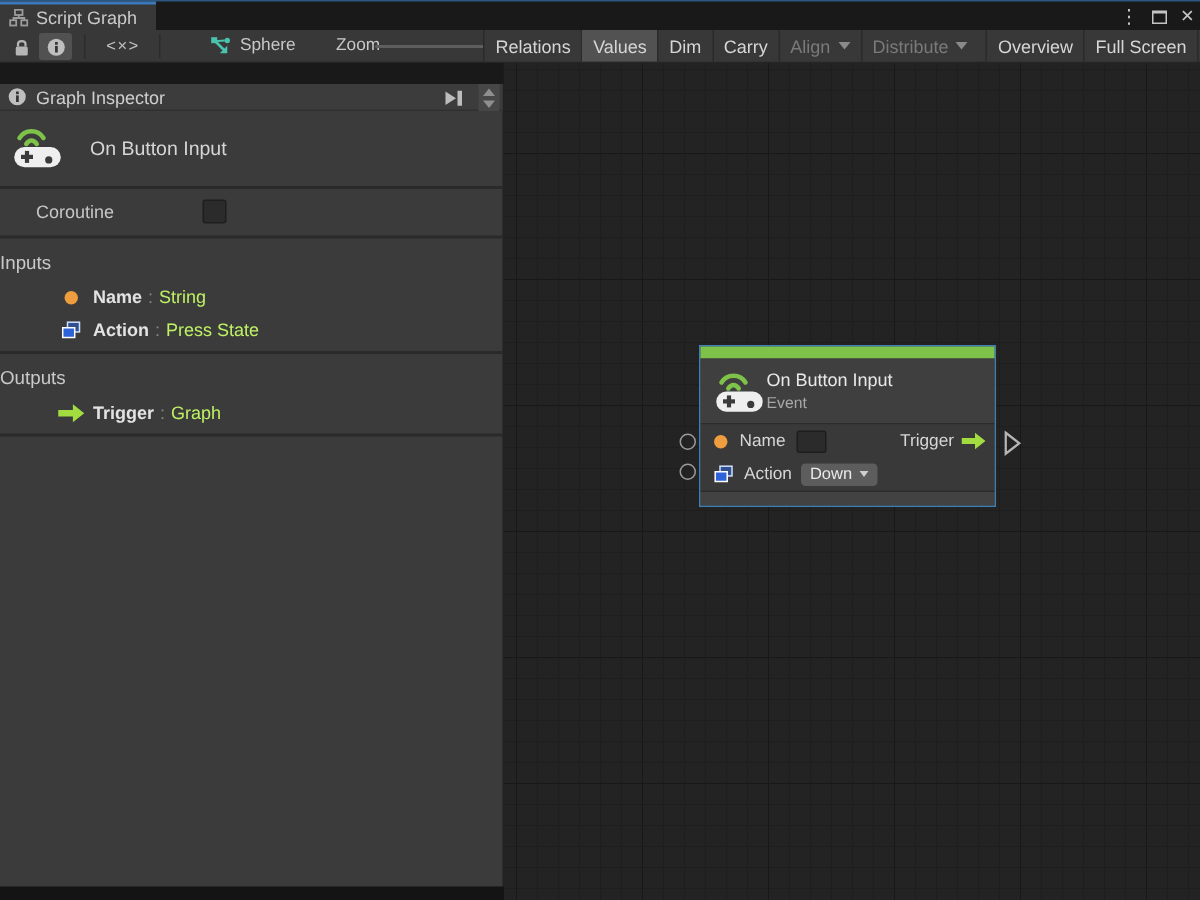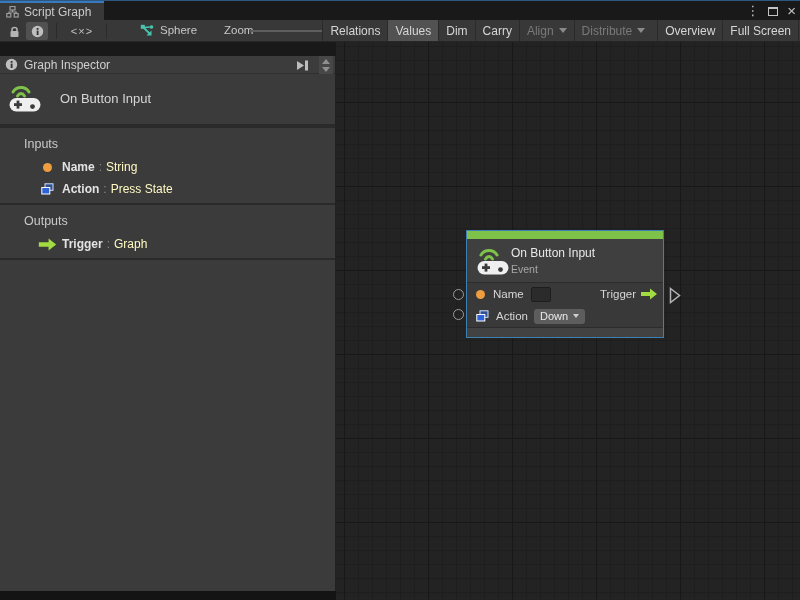--- a/index.html
+++ b/index.html
@@ -55,27 +55,27 @@
   .spin-up { width:0; height:0; border-left:4px solid transparent; border-right:4px solid transparent; border-bottom:5px solid #8f8f8f; }
   .spin-down { width:0; height:0; border-left:4px solid transparent; border-right:4px solid transparent; border-top:5px solid #8f8f8f; }
   .insp-unit { position:relative; height:50px; }
   .insp-unit .gamepad { position:absolute; left:8px; top:7px; }
   .insp-unit-title { position:absolute; left:60px; top:17px; font-size:13px; color:#d6d6d6; }
   .insp-divider { height:2px; background:#2a2a2a; }
   .insp-coroutine { position:relative; height:31px; }
   .insp-coroutine-label { position:absolute; left:24px; top:8px; font-size:12px; color:#c6c6c6; }
   .checkbox { position:absolute; left:135px; top:7px; width:16px; height:16px; background:#2b2b2b; border:1px solid #1e1e1e; border-radius:2px; }
   .insp-section { padding:9px 0 4px 0; }
-  .insp-sec-title { font-size:12.5px; color:#c9c9c9; padding-left:24px; height:18px; }
+  .insp-sec-title { font-size:12.5px; color:#c9c9c9; height:18px; }
   .insp-row { display:flex; align-items:center; height:20px; padding-left:36px; margin-top:2px; }
   .insp-row .pin-box { width:22px; display:flex; align-items:center; justify-content:center; }
   .pin-dot { width:9px; height:9px; border-radius:50%; background:#ee9d3f; }
   .insp-name { font-size:12px; font-weight:bold; color:#e3e3e3; margin-left:4px; }
   .insp-sep { font-size:12px; color:#8a8a8a; margin:0 4px; }
-  .insp-type { font-size:12px; color:#fef9c3; }
+  .insp-type { font-size:12px; color:#bef264; }
 
   
   .node { position:absolute; left:130px; top:188px; width:198px; background:#3c3c3c; border:1px solid #3d80b4; }
   .node-colorbar { height:8px; background:#7fc24a; }
   .node-header { position:relative; height:43px; background:#3f3f3f; }
   .node-header .gamepad { position:absolute; left:9px; top:7px; }
   .node-title { position:absolute; left:44px; top:7px; font-size:12px; color:#e8e8e8; white-space:nowrap; }
   .node-subtitle { position:absolute; left:44px; top:24px; font-size:10.5px; color:#a8a8a8; }
   .node-div { height:1px; background:#2c2c2c; }
   .node-body { background:#393939; }
@@ -262,20 +262,24 @@
 
     <div class="insp-unit">
       <svg class="gamepad" width="34" height="34" viewBox="0 0 34 30">
           <use href="#gamepad"></use>
         </svg>
       <span class="insp-unit-title">On Button Input</span>
     </div>
 
     <div class="insp-divider"></div>
 
+    <div class="insp-coroutine">
+      <span class="insp-coroutine-label">Coroutine</span>
+      <span class="checkbox"></span>
+    </div>
 
     <div class="insp-divider"></div>
 
     <div class="insp-section">
       <div class="insp-sec-title">Inputs</div>
       <div class="insp-row">
         <span class="pin-box icon-cell">
             <span class="pin-dot"></span>
           </span>
         <span class="insp-name">Name</span>

